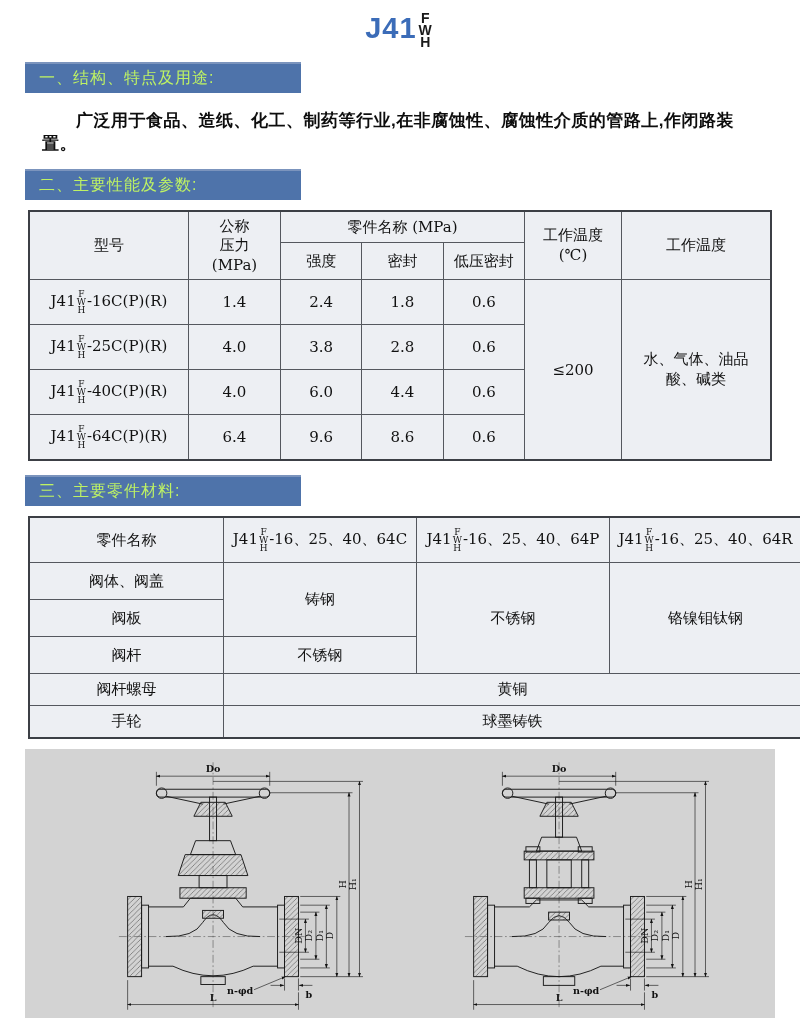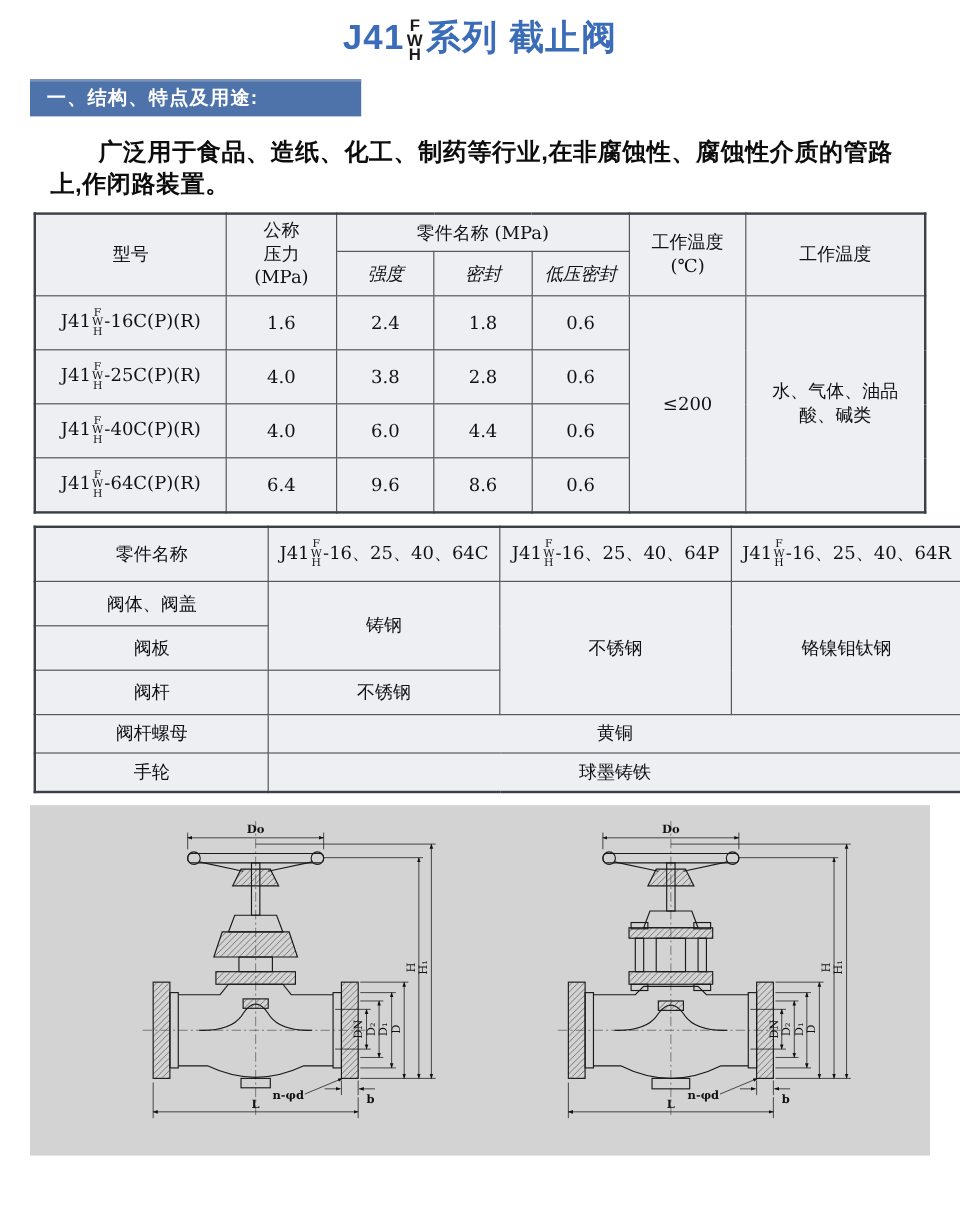--- a/index.html
+++ b/index.html
@@ -5,34 +5,34 @@
   html,body{margin:0;padding:0;}
   body{width:800px;height:1018px;background:#fff;overflow:hidden;
        font-family:"Liberation Sans",sans-serif;color:#111;}
   .page{position:relative;width:800px;height:1018px;}
 
   .title{text-align:center;margin:12px 0 2px;color:var(--title-blue,#3b6cb8);
          font-size:29px;font-weight:bold;letter-spacing:1px;}
   .title .stack{display:inline-flex;flex-direction:column;vertical-align:middle;
          color:#1a1a1a;font-size:14px;line-height:12px;font-weight:bold;margin:0 2px;}
 
-  .banner{width:262px;background:var(--banner-blue,#4e73aa);color:#ffffff;font-size:16px;
-          font-weight:bold;padding:4px 0 4px 14px;margin:14px 0 0 25px;
+  .banner{width:262px;background:var(--banner-blue,#4e73aa);color:#bef264;font-size:16px;
+          font-weight:normal;padding:4px 0 4px 14px;margin:14px 0 0 25px;
           border-top:2px solid #7b94bd;letter-spacing:1px;}
-  .para{margin:16px 40px 4px 42px;font-size:20px;font-weight:bold;color:#0d0d0d;
+  .para{margin:16px 40px 4px 42px;font-size:17px;font-weight:bold;color:#0d0d0d;
         text-indent:2em;letter-spacing:0.5px;}
 
   table.datatable{border-collapse:collapse;margin:10px 0 0 28px;
         background:var(--table-bg,#edeff3);font-family:"DejaVu Serif",serif;color:#111;
         border:2px solid #3c3f45;table-layout:fixed;}
   .datatable td,.datatable th{border:1px solid #55585e;text-align:center;
         vertical-align:middle;font-weight:normal;padding:2px 3px;}
   .perf{width:744px;font-size:15px;}
   .perf tr.h1 th{height:26px;}
-  .perf tr.h2 th{height:32px;font-style:italic;}
+  .perf tr.h2 th{height:32px;}
   .perf tr.body td{height:40px;}
   .mat{width:744px;font-size:15px;}
   .mat tr.h th{height:40px;}
   .mat tr.r3 td{height:32px;}
   .mat tr.r2 td{height:27px;text-align:center;}
 
   .blk{display:block;line-height:1.3;}
   .mstack{display:inline-flex;flex-direction:column;vertical-align:middle;
           font-size:9px;line-height:8px;margin:0 1px;font-weight:normal;}
 
@@ -45,25 +45,26 @@
 </style>
 </head>
 <body>
 
 <div class="page">
 
   <h1 class="title"><span>J41</span><span class="stack">
         <span>F</span>
         <span>W</span>
         <span>H</span>
-      </span><span>系列 截止阀</span></h1>
+      </span></h1>
 
   <div class="banner">一、结构、特点及用途:</div>
   <p class="para">广泛用于食品、造纸、化工、制药等行业,在非腐蚀性、腐蚀性介质的管路上,作闭路装置。</p>
 
+  <div class="banner">二、主要性能及参数:</div>
 
   <table class="datatable perf">
     <tbody>
         <tr class="h1">
       <th rowspan="2" style="width:152px">型号</th>
       <th rowspan="2" style="width:85px">
             <span class="blk">公称</span>
             <span class="blk">压力</span>
             <span class="blk">(MPa)</span>
           </th>
@@ -78,21 +79,21 @@
       <th style="width:87px">强度</th>
       <th style="width:86px">密封</th>
       <th style="width:102px">低压密封</th>
     </tr>
     <tr class="body">
       <td><span>J41</span><span class="mstack">
               <span>F</span>
               <span>W</span>
               <span>H</span>
             </span><span>-16C(P)(R)</span></td>
-      <td>1.6</td>
+      <td>1.4</td>
       <td>2.4</td>
       <td>1.8</td>
       <td>0.6</td>
       <td rowspan="4">≤200</td>
       <td rowspan="4">
             <span class="blk">水、气体、油品</span>
             <span class="blk">酸、碱类</span>
           </td>
     </tr>
     <tr class="body">
@@ -124,20 +125,21 @@
               <span>H</span>
             </span><span>-64C(P)(R)</span></td>
       <td>6.4</td>
       <td>9.6</td>
       <td>8.6</td>
       <td>0.6</td>
     </tr>
   </tbody>
     </table>
 
+  <div class="banner">三、主要零件材料:</div>
 
   <table class="datatable mat">
     <tbody>
         <tr class="h">
       <th style="width:187px">零件名称</th>
       <th style="width:186px"><span>J41</span><span class="mstack">
               <span>F</span>
               <span>W</span>
               <span>H</span>
             </span><span>-16、25、40、64C</span></th>

